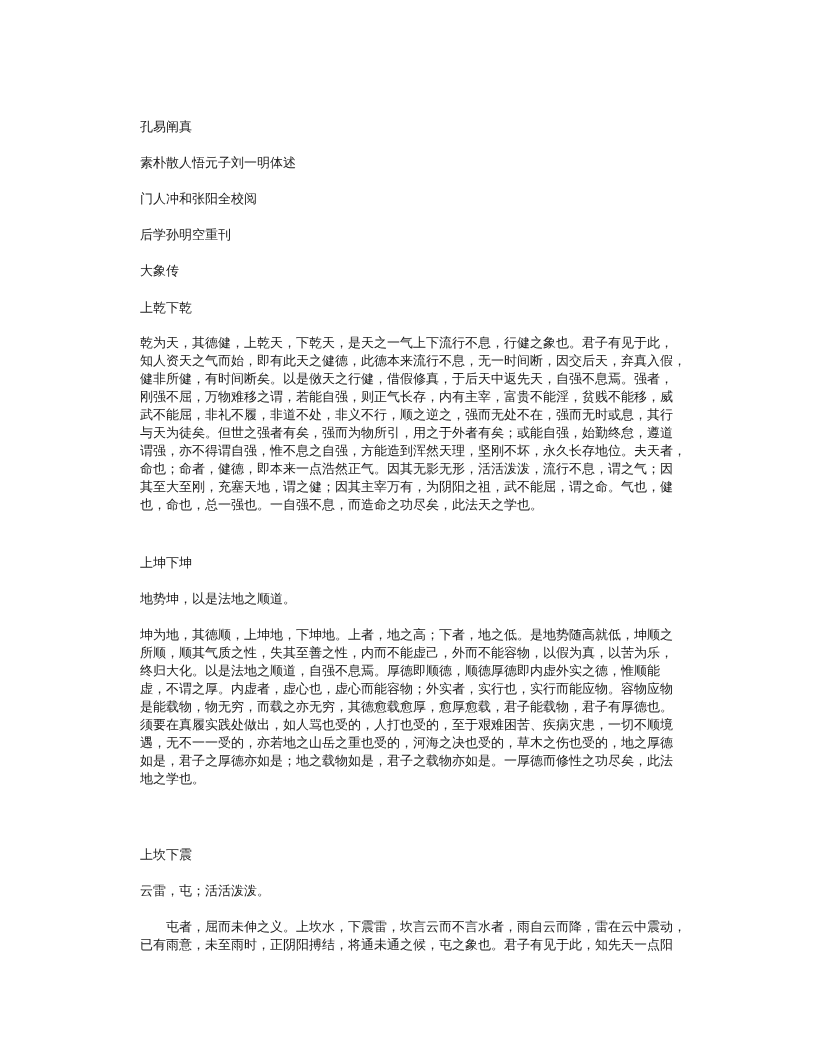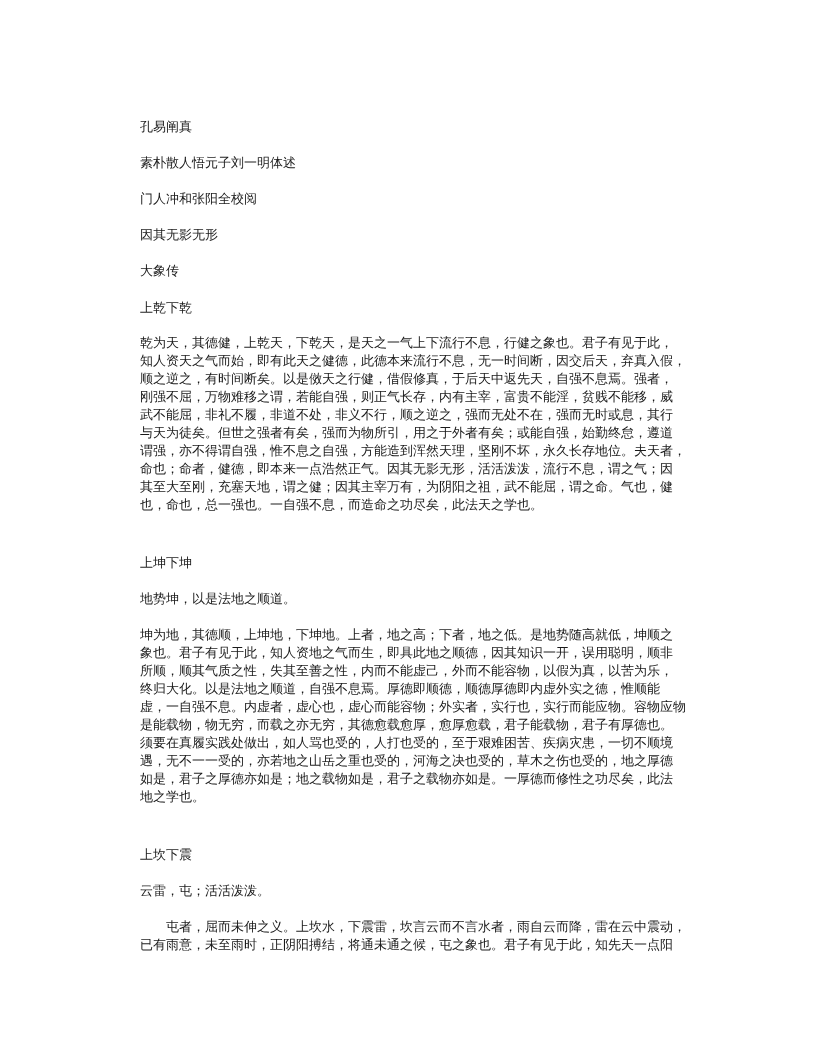--- a/index.html
+++ b/index.html
@@ -12,45 +12,44 @@
   .blk { position: absolute; left: 16px; width: 600px; margin: 4px; white-space: normal; text-align: justify; }
   .line { display: block; white-space: nowrap; }
 </style>
 </head>
 <body>
 
 <div class="page">
   <p class="blk" style="top:114px">孔易阐真</p>
   <p class="blk" style="top:150px">素朴散人悟元子刘一明体述</p>
   <p class="blk" style="top:186px">门人冲和张阳全校阅</p>
-  <p class="blk" style="top:222px">因其无影无形</p>
+  <p class="blk" style="top:222px">后学孙明空重刊</p>
   <p class="blk" style="top:258px">大象传</p>
 
   <p class="blk" style="top:295px">上乾下乾</p>
   <div class="blk" style="top:330px">
     <span class="line">乾为天，其德健，上乾天，下乾天，是天之一气上下流行不息，行健之象也。君子有见于此，</span>
     <span class="line">知人资天之气而始，即有此天之健德，此德本来流行不息，无一时间断，因交后天，弃真入假，</span>
-    <span class="line">顺之逆之，有时间断矣。以是傚天之行健，借假修真，于后天中返先天，自强不息焉。强者，</span>
+    <span class="line">健非所健，有时间断矣。以是傚天之行健，借假修真，于后天中返先天，自强不息焉。强者，</span>
     <span class="line">刚强不屈，万物难移之谓，若能自强，则正气长存，内有主宰，富贵不能淫，贫贱不能移，威</span>
     <span class="line">武不能屈，非礼不履，非道不处，非义不行，顺之逆之，强而无处不在，强而无时或息，其行</span>
     <span class="line">与天为徒矣。但世之强者有矣，强而为物所引，用之于外者有矣；或能自强，始勤终怠，遵道</span>
     <span class="line">谓强，亦不得谓自强，惟不息之自强，方能造到浑然天理，坚刚不坏，永久长存地位。夫天者，</span>
     <span class="line">命也；命者，健德，即本来一点浩然正气。因其无影无形，活活泼泼，流行不息，谓之气；因</span>
     <span class="line">其至大至刚，充塞天地，谓之健；因其主宰万有，为阴阳之祖，武不能屈，谓之命。气也，健</span>
     <span class="line">也，命也，总一强也。一自强不息，而造命之功尽矣，此法天之学也。</span>
   </div>
 
   <p class="blk" style="top:550px">上坤下坤</p>
   <p class="blk" style="top:586px">地势坤，以是法地之顺道。</p>
   <div class="blk" style="top:622px">
     <span class="line">坤为地，其德顺，上坤地，下坤地。上者，地之高；下者，地之低。是地势随高就低，坤顺之</span>
-    <span class="line">象也。君子有见于此，知人资地之气而生，即具此地之顺德，因其知识一开，误用聪明，顺非</span>
     <span class="line">所顺，顺其气质之性，失其至善之性，内而不能虚己，外而不能容物，以假为真，以苦为乐，</span>
     <span class="line">终归大化。以是法地之顺道，自强不息焉。厚德即顺德，顺德厚德即内虚外实之德，惟顺能</span>
-    <span class="line">虚，一自强不息。内虚者，虚心也，虚心而能容物；外实者，实行也，实行而能应物。容物应物</span>
+    <span class="line">虚，不谓之厚。内虚者，虚心也，虚心而能容物；外实者，实行也，实行而能应物。容物应物</span>
     <span class="line">是能载物，物无穷，而载之亦无穷，其德愈载愈厚，愈厚愈载，君子能载物，君子有厚德也。</span>
     <span class="line">须要在真履实践处做出，如人骂也受的，人打也受的，至于艰难困苦、疾病灾患，一切不顺境</span>
     <span class="line">遇，无不一一受的，亦若地之山岳之重也受的，河海之决也受的，草木之伤也受的，地之厚德</span>
     <span class="line">如是，君子之厚德亦如是；地之载物如是，君子之载物亦如是。一厚德而修性之功尽矣，此法</span>
     <span class="line">地之学也。</span>
   </div>
 
   <p class="blk" style="top:842px">上坎下震</p>
   <p class="blk" style="top:878px">云雷，屯；活活泼泼。</p>
   <div class="blk" style="top:914px">

